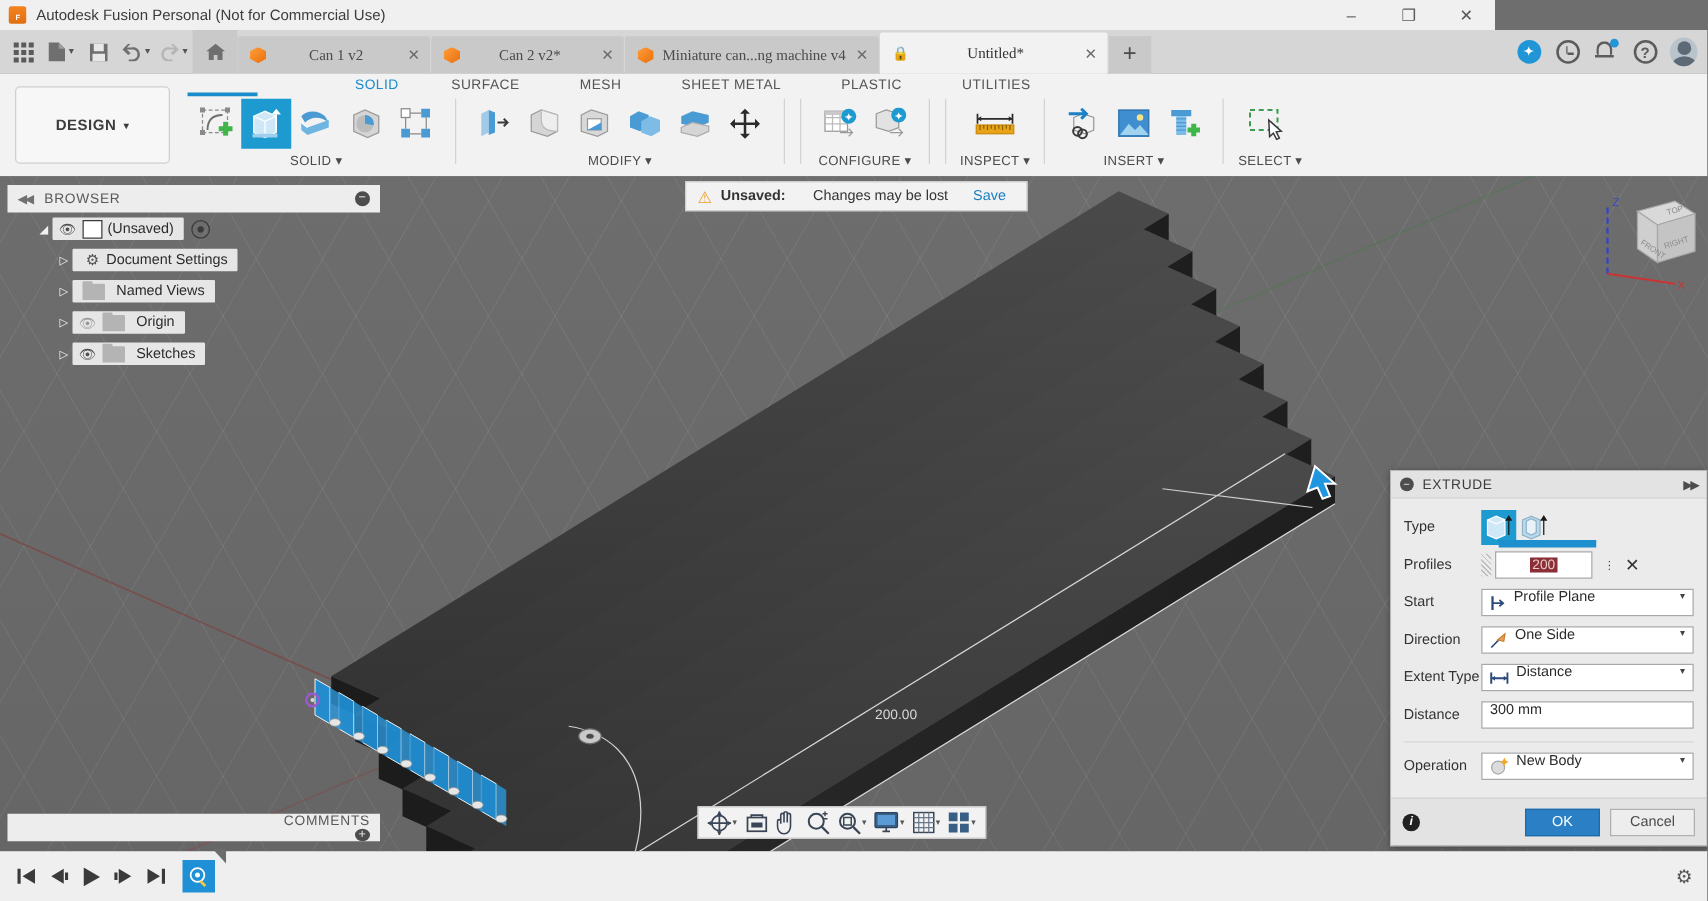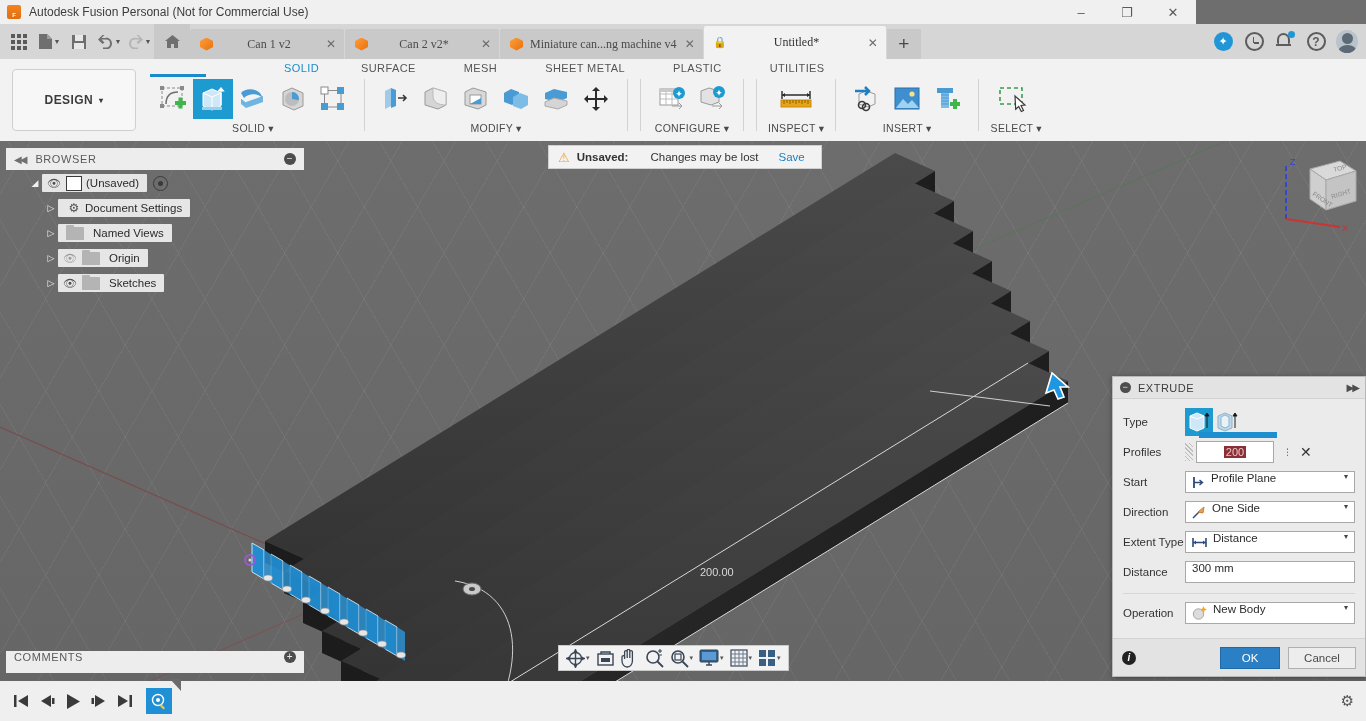--- a/index.html
+++ b/index.html
@@ -126,21 +126,21 @@
   
   .viewcube{ position:absolute;right:6px;top:6px;width:92px;height:88px;}
 
   
   .navbar{ position:absolute;left:558px;bottom:10px;height:26px;background:#f2f2f2;
     border:1px solid #cacaca;display:flex;align-items:center;padding:0 5px;gap:2px;}
   .nitem{ display:flex;align-items:center;height:22px;padding:0 2px;}
 
   
   .comments{ position:absolute;left:6px;bottom:8px;width:298px;height:22px;background:#ededed;
-    display:flex;align-items:flex-start;padding:0 8px;font-size:11px;color:#5a5a5a;letter-spacing:.6px;}
+    display:flex;align-items:flex-end;padding:0 8px;font-size:11px;color:#5a5a5a;letter-spacing:.6px;flex-direction:column;}
   .comments .plus{ margin-left:auto;width:12px;height:12px;border-radius:50%;background:#4d4d4d;
     color:#ededed;font-size:10px;display:flex;align-items:center;justify-content:center;line-height:1;}
   .profcount{ position:absolute;right:14px;bottom:12px;font-size:12px;color:#e2e2e2;}
 
   
   .dlg{ position:absolute;right:0;top:235px;width:254px;background:#ebebeb;
     border:1px solid #b8b8b8;box-shadow:0 1px 5px rgba(0,0,0,.35);}
   .dlg-hdr{ height:22px;background:#e3e3e3;display:flex;align-items:center;padding:0 7px;
     font-size:11px;color:#3c3c3c;letter-spacing:.5px;border-bottom:1px solid #d2d2d2;}
   .dlg-hdr .mn{ width:11px;height:11px;border-radius:50%;background:#4d4d4d;color:#e3e3e3;

